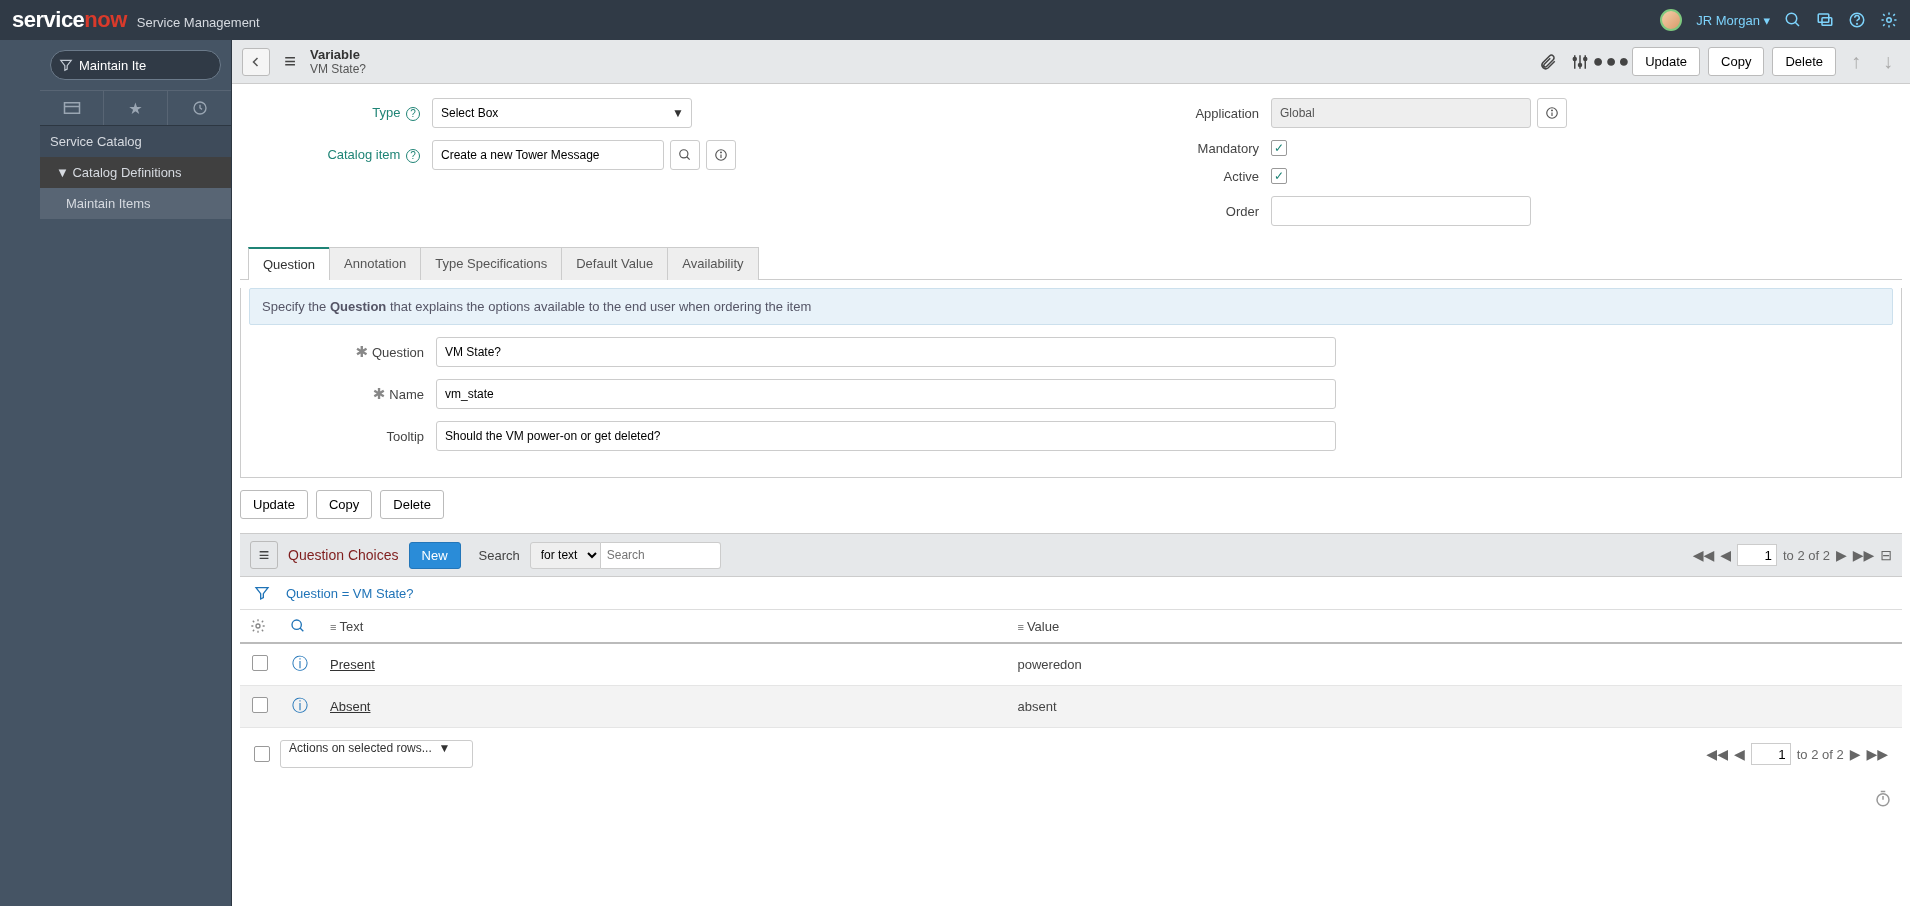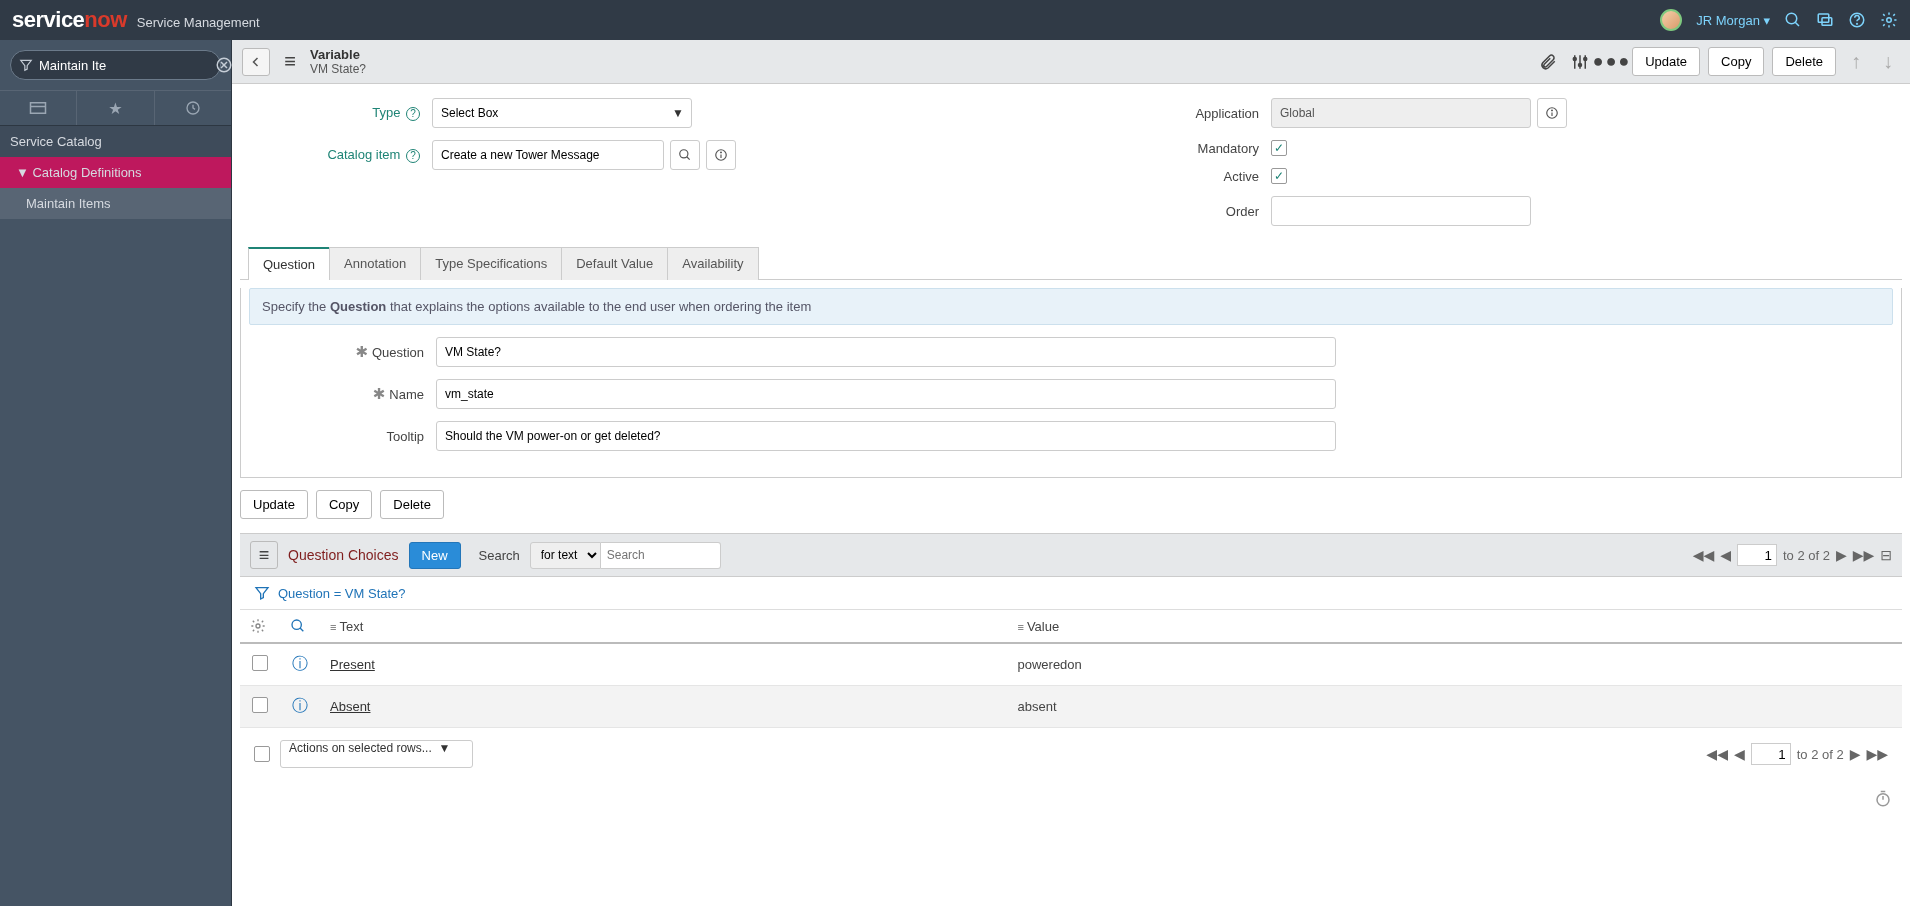--- a/index.html
+++ b/index.html
@@ -11,31 +11,31 @@
 .logo-service { color: #fff; font-weight: bold; font-size: 22px; letter-spacing: -0.5px;}
 .logo-now { color: #d93a2b; font-weight: bold; font-size: 22px; letter-spacing: -0.5px; }
 .logo-suffix { margin-left: 10px; color: #d6dae0; font-size: 13px; }
 .banner-right { margin-left: auto; display: flex; align-items: center; gap: 14px; color: #7dd3fc; }
 .avatar { width: 22px; height: 22px; border-radius: 50%; background: linear-gradient(135deg,#f5d0a9,#d99a6c); border: 2px solid #7fc97f; }
 .user-name { cursor: pointer; }
 .banner-icon { cursor: pointer; font-size: 16px; }
 
 
 .layout { display: flex; height: calc(100vh - 40px); }
-.left-nav { width: 232px; background: #455464; color: #c5cdd6; display: flex; flex-direction: column; border-right: 1px solid #2d3742; }
+.left-nav { width: 232px; background: #455464; color: #c5cdd6; display: flex; flex-direction: column; border-right: 1px solid #2d3742; padding-left: 40px; }
 .filter-wrap { padding: 10px; }
 .filter-pill { background: #303a46; border: 1px solid #6b7a8a; border-radius: 18px; height: 30px; display: flex; align-items: center; padding: 0 8px; }
 .filter-pill input { flex: 1; background: transparent; border: none; color: #fff; outline: none; font-size: 13px; }
 .filter-clear { cursor: pointer; font-size: 18px; color: #c5cdd6; line-height: 1; }
 .funnel-icon { font-size: 14px; margin-right: 6px; color: #c5cdd6; }
 .nav-icons { display: flex; height: 36px; border-top: 1px solid #586574; border-bottom: 1px solid #2d3742; }
 .nav-icon-cell { flex: 1; display: flex; align-items: center; justify-content: center; cursor: pointer; color: #9aa6b3; font-size: 16px; }
 .nav-icon-cell:not(:last-child) { border-right: 1px solid #586574; }
 .nav-section-title { background: #3e4b5a; padding: 8px 10px; font-size: 13px; color: #d6dae0; }
-.nav-subsection { background: #be185d; padding: 8px 16px; font-size: 13px; color: #d6dae0; cursor: pointer; }
+.nav-subsection { background: #404040; padding: 8px 16px; font-size: 13px; color: #d6dae0; cursor: pointer; }
 .nav-item { background: #455464; padding: 8px 26px; font-size: 13px; color: #d6dae0; cursor: pointer; }
 .nav-item.active { background: #586574; }
 
 
 .main { flex: 1; overflow: auto; background: #fff; }
 
 
 .form-header { background: #e6e8ea; height: 44px; border-bottom: 1px solid #ccc; display: flex; align-items: center; padding: 0 10px; gap: 8px; }
 .hdr-btn { width: 28px; height: 28px; border: 1px solid #bbb; border-radius: 3px; background: #f5f5f5; display: flex; align-items: center; justify-content: center; cursor: pointer; font-size: 16px; }
 .hdr-titles { display: flex; flex-direction: column; line-height: 1.2; }
@@ -81,21 +81,21 @@
 .rel-title { font-size: 14px; color: #7f1d1d; }
 .new-btn { background: #2a8cd8; color: #fff; border: 1px solid #2376b9; border-radius: 3px; padding: 5px 12px; cursor: pointer; font-size: 13px; }
 .search-label { color: #444; font-size: 13px; margin-left: 8px;}
 .search-select { height: 27px; border: 1px solid #ccc; border-radius: 3px 0 0 3px; font-size: 12px; padding: 0 6px; }
 .search-input { height: 27px; width: 120px; border: 1px solid #ccc; border-left: none; border-radius: 0 3px 3px 0; padding: 0 6px; font-size: 12px; }
 .pager { margin-left: auto; display: flex; align-items: center; gap: 6px; color: #666; font-size: 13px;}
 .pager-btn { cursor: pointer; font-size: 14px; color: #666; }
 .pager input { width: 40px; height: 22px; border: 1px solid #ccc; text-align: right; padding-right: 4px; }
 
 
-.crumb { padding: 8px 14px; display: flex; align-items: center; gap: 8px; font-size: 13px; margin: 0 8px;}
+.crumb { padding: 8px 14px; display: flex; align-items: center; gap: 16px; font-size: 13px; margin: 0 8px;}
 .crumb-link { color: #1f73b7; text-decoration: none; cursor: pointer; }
 .funnel2 { color: #1f73b7; font-size: 16px; }
 
 
 .tbl { width: calc(100% - 16px); border-collapse: collapse; font-size: 13px; margin: 0 8px;}
 .tbl th { text-align: left; padding: 8px 10px; border-top: 1px solid #ddd; border-bottom: 2px solid #bbb; color: #444; font-weight: normal; }
 .tbl td { padding: 10px; border-bottom: 1px solid #e5e5e5; color: #444; }
 .tbl tr.even { background: #f3f3f3; }
 .th-icon { width: 40px; text-align: center; }
 .gear { color: #888; cursor: pointer; }

